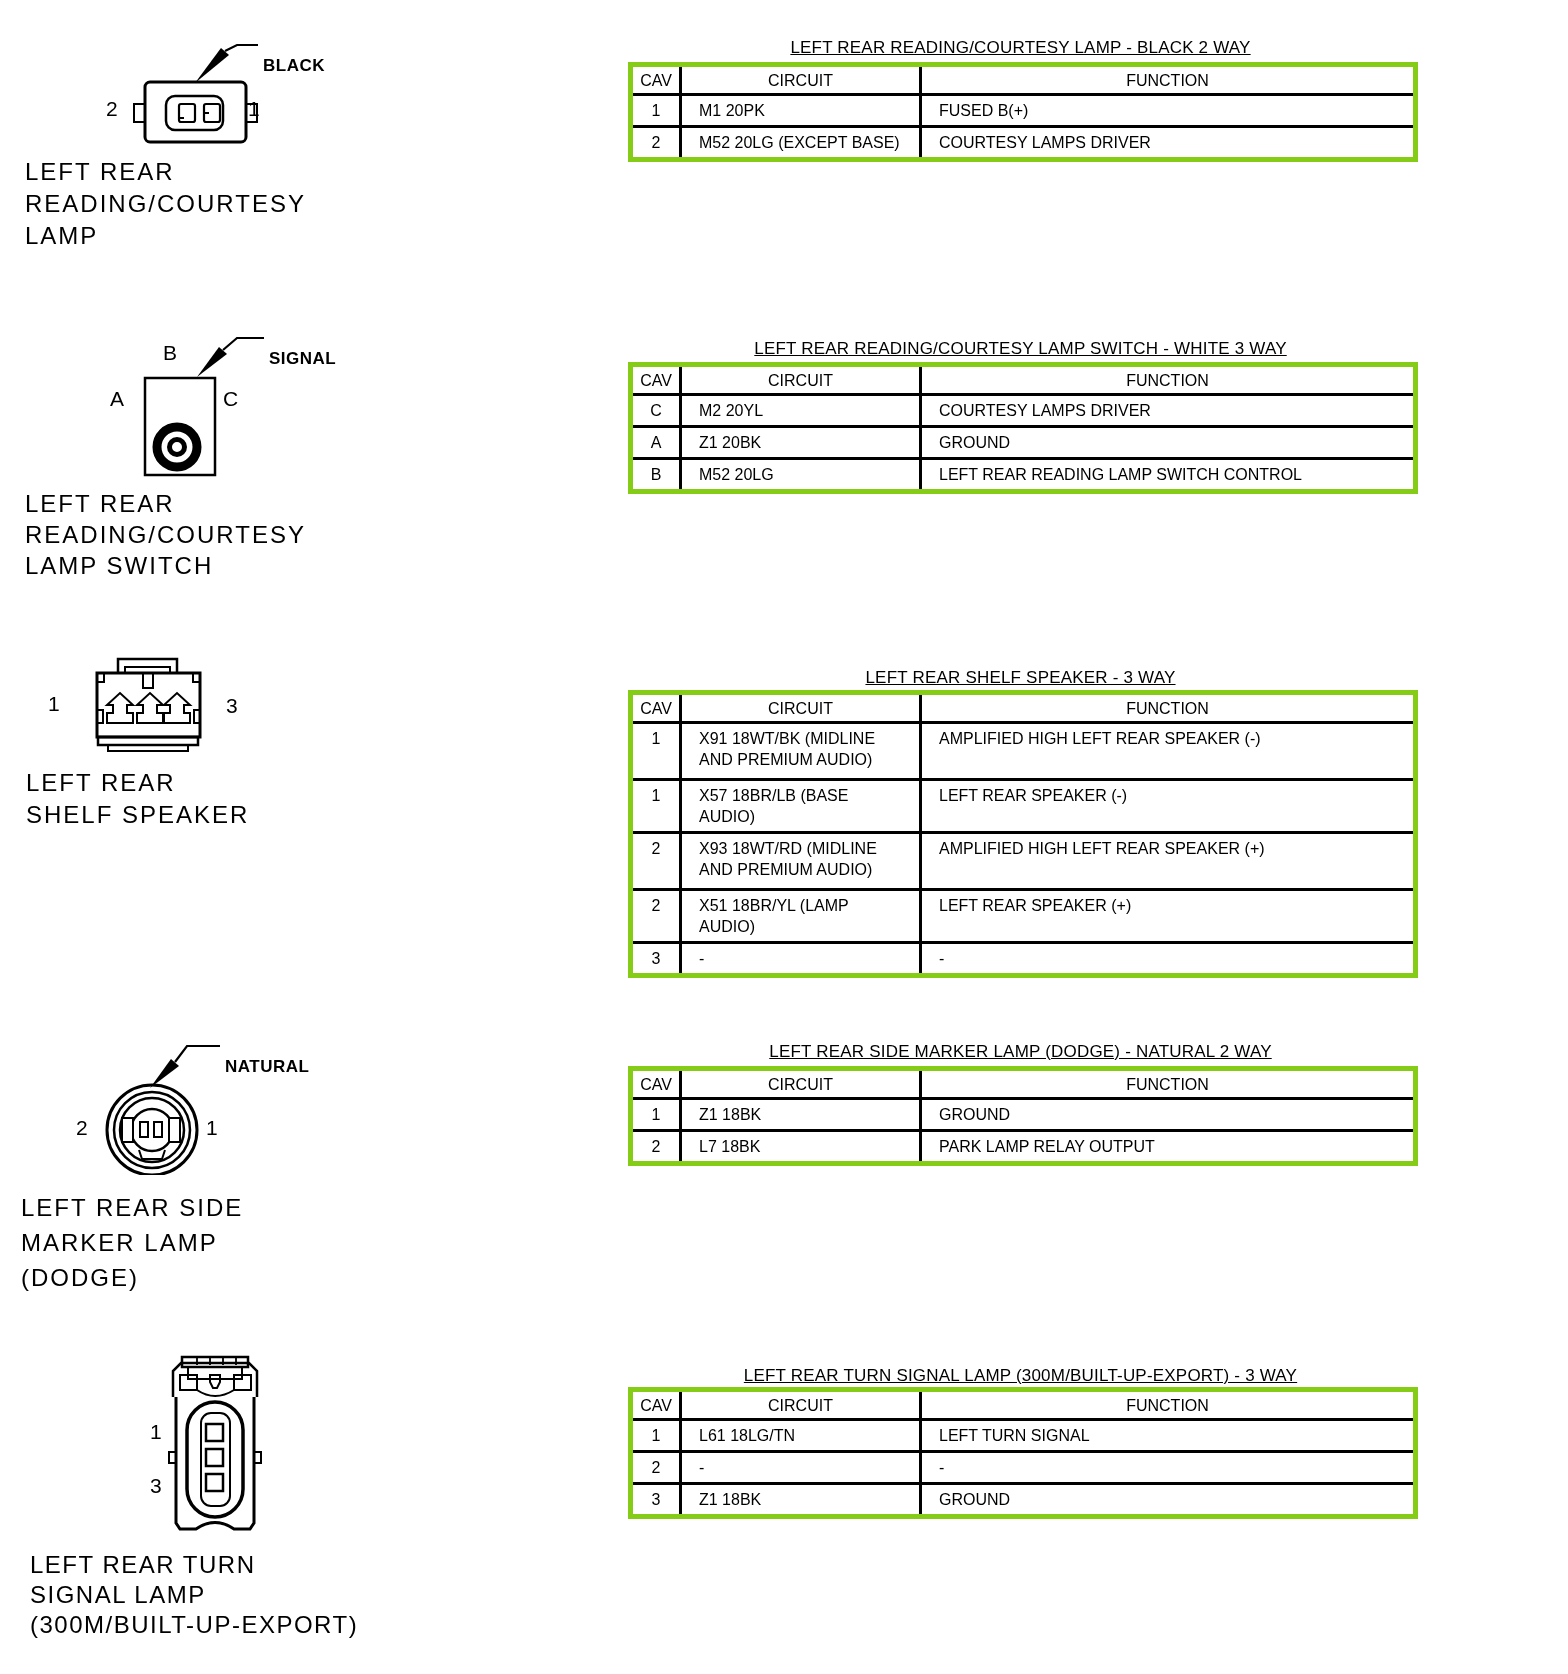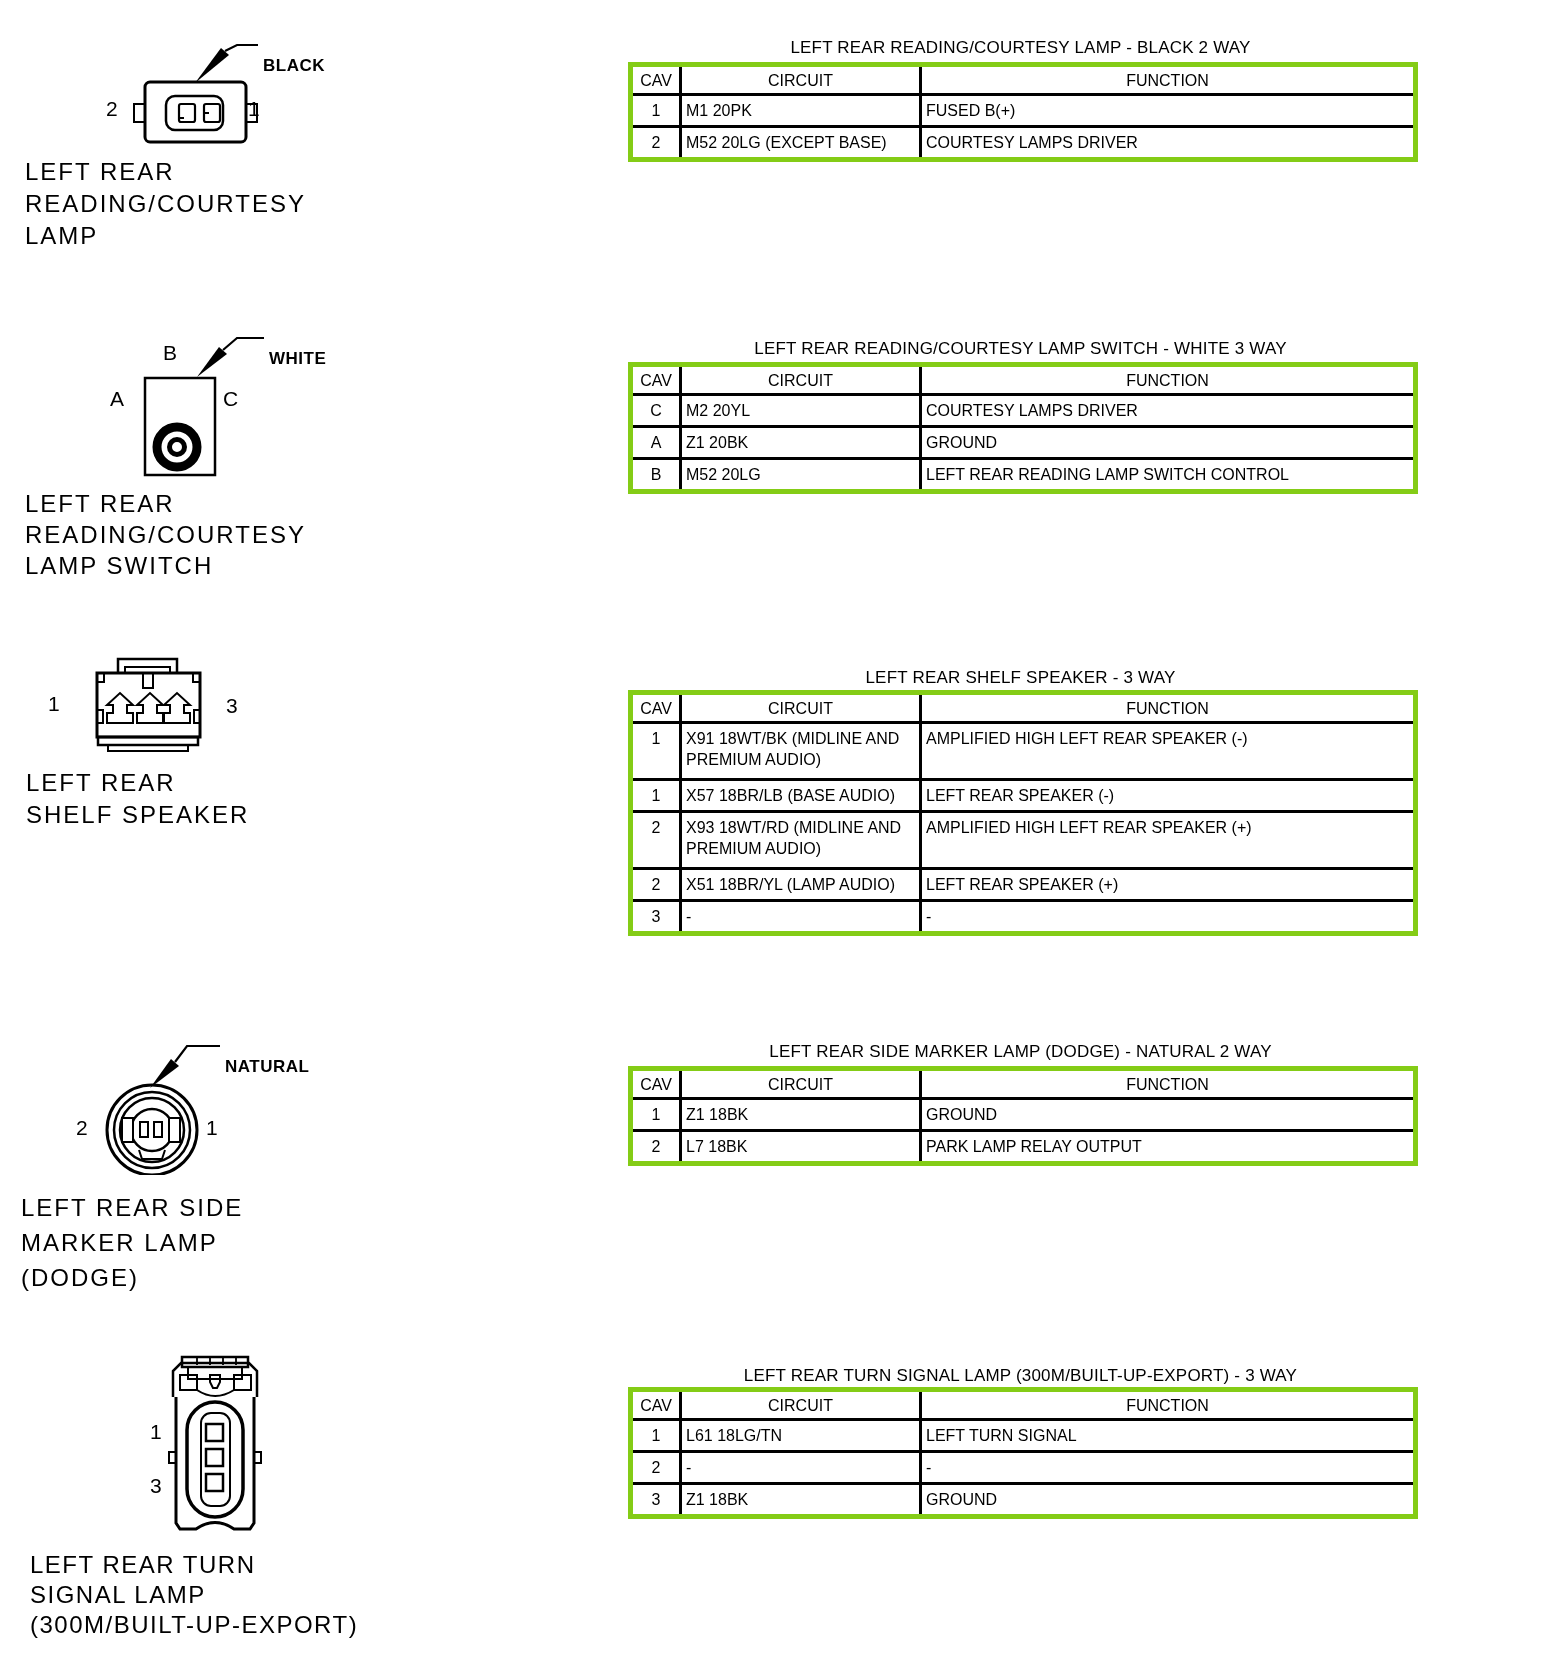--- a/index.html
+++ b/index.html
@@ -7,25 +7,25 @@
   body {
     position:relative; width:1568px; height:1674px; overflow:hidden;
     font-family:"Liberation Sans", sans-serif; color:#000;
   }
   .abs { position:absolute; }
   svg { position:absolute; display:block; }
   .ln { stroke:#000; fill:none; }
   .lnf { stroke:#000; fill:#fff; }
   .fl { fill:#000; stroke:none; }
 
-  .tbl-title { text-align:center; font-size:17px; letter-spacing:0.2px; white-space:nowrap; }
+  .tbl-title { text-align:center; font-size:17px; letter-spacing:0.2px; white-space:nowrap;text-decoration:underline; }
   table.spec { border-collapse:collapse; table-layout:fixed; width:785px; border:5px solid #84cc16; background:#fff; }
   table.spec th, table.spec td { border:3px solid #000; font-size:16px; line-height:21px; vertical-align:top; }
   table.spec th { text-align:center; font-weight:normal; height:30px; vertical-align:middle; padding:2px 3px; }
-  table.spec td { padding:4px 4px; height:31px; }
+  table.spec td { padding:4px 17px; height:31px; }
   table.spec td.cav { text-align:center; padding:4px 2px; }
   tr.tall td { height:57px; }
 
   .caption { text-align:left; font-size:24px; letter-spacing:2px; }
   .caption.small-ls { letter-spacing:1.5px; }
   .pin { font-size:21px; }
   .clr { font-size:17px; font-weight:bold; letter-spacing:0.5px;margin-top:20px; }
 </style>
 </head>
 <body>
@@ -82,21 +82,21 @@
 <svg class="abs" style="left:70px;top:300px" width="250" height="195" viewBox="0 0 250 195">
   <rect class="ln" x="75" y="78" width="70" height="97" stroke-width="2.5"></rect>
   <circle class="ln" cx="107" cy="147" r="20" stroke-width="9"></circle>
   <circle class="ln" cx="107" cy="147" r="7.5" stroke-width="5"></circle>
   <polygon class="fl" points="127,77 149,47 157,54"></polygon>
   <polyline class="ln" points="153,50 167,38 194,38" stroke-width="2.2"></polyline>
 </svg>
 <span class="pin abs" style="left:163px;top:341px">B</span>
 <span class="pin abs" style="left:110px;top:387px">A</span>
 <span class="pin abs" style="left:223px;top:387px">C</span>
-<span class="clr abs" style="left:269px;top:329px">WHITE</span>
+<span class="clr abs" style="left:269px;top:329px">SIGNAL</span>
 <div class="caption abs" style="left:25px;top:488px;width:300px;line-height:31px">
   <div>LEFT REAR</div>
   <div>READING/COURTESY</div>
   <div>LAMP SWITCH</div>
 </div>
 
 <div class="tbl-title abs" style="left:628px;top:339px;width:785px">LEFT REAR READING/COURTESY LAMP SWITCH - WHITE 3 WAY</div>
 <table class="spec abs" style="left:628px;top:362px">
   <colgroup>
       <col style="width:50px">

